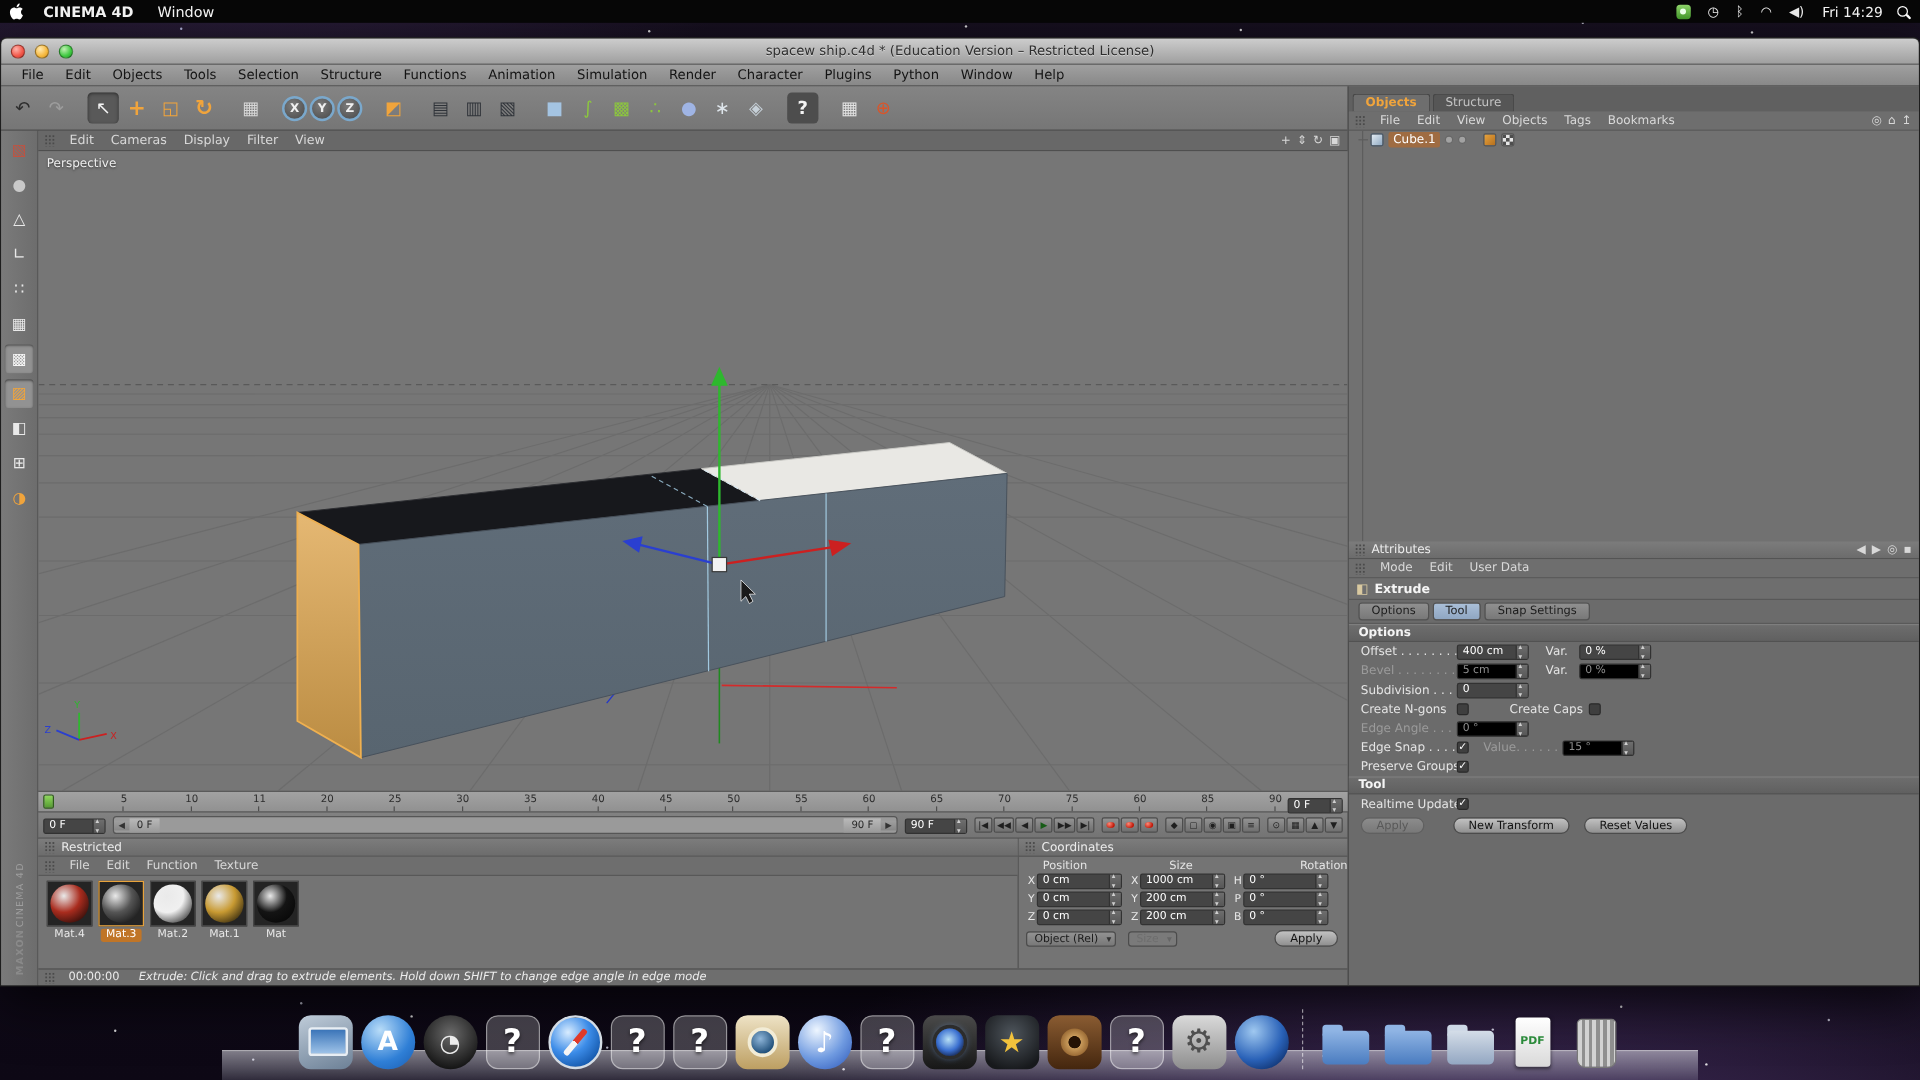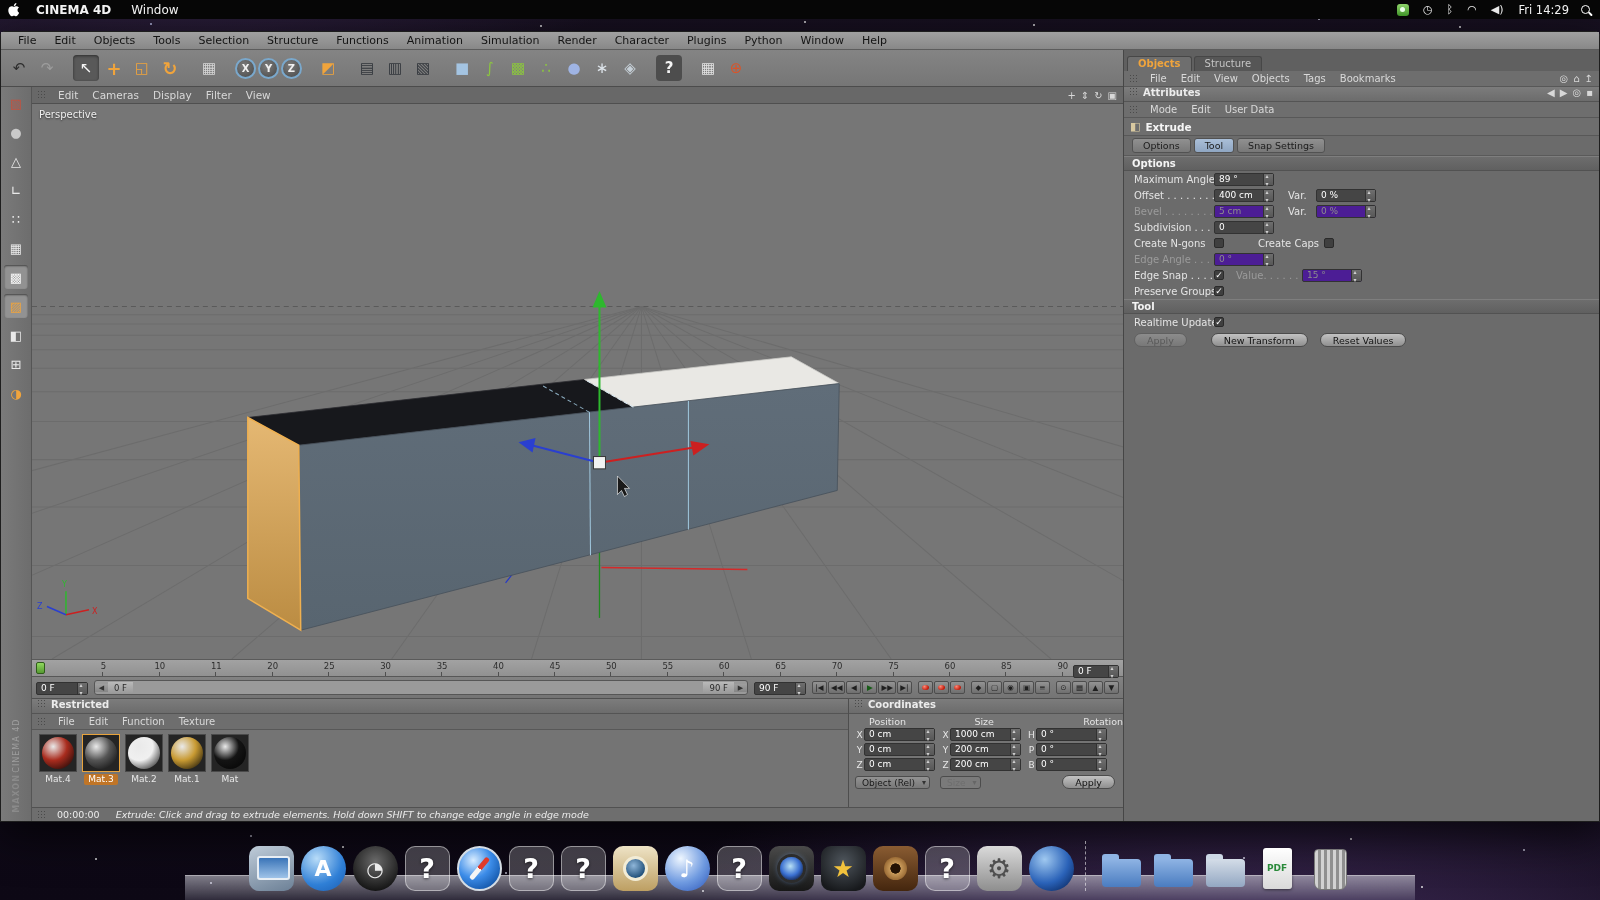--- a/index.html
+++ b/index.html
@@ -90,21 +90,21 @@
   .playhead{width:9px;height:12px;margin:2px 2px 0 4px;background:linear-gradient(#90d95e,#569a32);
     border:1px solid #2f5c1a;border-radius:2px;flex:none;box-sizing:border-box;}
   .ticks{flex:1;display:flex;position:relative;}
   .tick{flex:1;position:relative;}
   .tick em{position:absolute;right:0;top:1px;transform:translateX(50%);font-style:normal;font-size:8.5px;color:#2d2d2d;}
   .tick i{position:absolute;right:0;bottom:0;width:1px;height:4px;background:#4f4f4f;}
   .frame-box{width:46px;flex:none;margin:1px 4px 1px 10px;}
   .afield{display:inline-flex;align-items:stretch;height:13px;background:#454545;border:1px solid #323232;
     border-radius:2px;color:#fff;box-sizing:border-box;vertical-align:middle;}
   .afield .aval{flex:1;font-size:9px;line-height:11px;padding-left:4px;white-space:nowrap;overflow:hidden;}
-  .afield.disabled{background:#4c1d95;}
+  .afield.disabled{background:#000000;}
   .afield.disabled .aval{color:#8d8d8d;}
   .stp{width:9px;flex:none;background:linear-gradient(#6e6e6e,#575757);border-left:1px solid #323232;position:relative;}
   .stp::before{content:"▴";position:absolute;top:-2px;left:1.5px;font-size:6px;color:#cfcfcf;}
   .stp::after{content:"▾";position:absolute;bottom:-2px;left:1.5px;font-size:6px;color:#cfcfcf;}
   .frame-box .afield{width:100%;}
   .powerslider{height:21px;flex:none;background:linear-gradient(#828282,#747474);border-top:1px solid #575757;
     display:flex;align-items:center;padding:0 4px;gap:6px;}
   .ps-field{width:52px;flex:none;}
   .ps-field .afield{width:100%;}
   .pslider{flex:1;display:flex;align-items:center;height:13px;background:#9a9a9a;border:1px solid #565656;
@@ -113,21 +113,21 @@
   .ps-handle{font-size:8.5px;color:#2a2a2a;background:linear-gradient(#b9b9b9,#989898);padding:0 6px;line-height:12px;flex:none;}
   .ps-track{flex:1;background:linear-gradient(#8e8e8e,#7c7c7c);}
   .transport{display:flex;gap:1px;}
   .tbtn{min-width:15px;height:13px;padding:0 2px;box-sizing:border-box;background:linear-gradient(#939393,#6f6f6f);
     border:1px solid #4d4d4d;border-radius:2px;font-size:7.5px;line-height:11px;color:#1f1f1f;text-align:center;position:relative;}
   .tbtn.play{color:#175c17;font-weight:bold;}
   .tbtn.rec::after{content:"";position:absolute;inset:3px;border-radius:50%;background:radial-gradient(circle at 35% 30%,#ff8a78,#c01808 70%);}
   
   .bottom-row{height:108px;flex:none;display:flex;border-top:1px solid #505050;min-width:0;}
   .panel-header{height:14px;flex:none;background:linear-gradient(#7c7c7c,#6c6c6c);border-bottom:1px solid #545454;
-    display:flex;align-items:flex-start;font-size:10px;font-weight:bold;color:#ececec;}
+    display:flex;align-items:center;font-size:10px;font-weight:normal;color:#ececec;}
   .panel-menubar{height:15px;flex:none;background:#6e6e6e;border-bottom:1px solid #585858;display:flex;align-items:center;
     font-size:10px;color:#d9d9d9;}
   .materials-panel{flex:1;display:flex;flex-direction:column;background:#747474;border-right:1px solid #4e4e4e;min-width:0;}
   .mat-row{display:flex;gap:3px;padding:4px 0 0 6px;}
   .mat{width:40px;display:flex;flex-direction:column;align-items:center;}
   .mat-thumb{width:38px;height:38px;background:#242424;border:1px solid #4a4a4a;display:flex;align-items:center;
     justify-content:center;box-sizing:border-box;}
   .mat-thumb.selected{border-color:#e8a33c;}
   .sphere{width:32px;height:32px;border-radius:50%;display:block;}
   .mat-name{margin-top:2px;font-size:9px;color:#e8e8e8;line-height:11px;padding:0 4px;border-radius:2px;}
@@ -270,20 +270,26 @@
   <span class="green-badge"></span>
   <span class="tray">◷</span>
   <span class="tray">ᛒ</span>
   <span class="tray">◠</span>
   <span class="tray">◀)</span>
   <span class="clock">Fri 14:29</span>
   <span class="spot"><i class="mag"></i></span>
 </div>
 
 <div class="window">
+  <div class="titlebar">
+    <span class="tl red"></span>
+    <span class="tl yellow"></span>
+    <span class="tl green"></span>
+    <span class="title">spacew ship.c4d * (Education Version – Restricted License)</span>
+  </div>
 
   <div class="app-menubar">
 
   <span class="app-menu">File</span>
       <span class="app-menu">Edit</span>
       <span class="app-menu">Objects</span>
       <span class="app-menu">Tools</span>
       <span class="app-menu">Selection</span>
       <span class="app-menu">Structure</span>
       <span class="app-menu">Functions</span>
@@ -735,20 +741,31 @@
           
         <span class="pmenu">File</span><span class="pmenu">Edit</span><span class="pmenu">View</span><span class="pmenu">Objects</span><span class="pmenu">Tags</span><span class="pmenu">Bookmarks</span></div>
         <span class="flexspace"></span>
         <div class="mini-icons">
 
         <span class="mini">◎</span>
             <span class="mini">⌂</span>
             <span class="mini">↥</span>
           </div>
       </div>
+      <div class="om-tree">
+        <div class="tree-row">
+          <span class="twig"></span>
+          <span class="obj-icon"></span>
+          <span class="obj-name">Cube.1</span>
+          <span class="vdot"></span>
+          <span class="vdot"></span>
+          <span class="tag poly"></span>
+          <span class="tag checker"></span>
+        </div>
+      </div>
 
       <div class="panel-header">
         <i class="grip"></i>
         <span>Attributes</span>
         <span class="flexspace"></span>
         <div class="mini-icons">
 
         <span class="mini">◀</span>
             <span class="mini">▶</span>
             <span class="mini">◎</span>
@@ -765,27 +782,20 @@
         <span class="extrude-icon">◧</span>
         <b>Extrude</b>
       </div>
       <div class="attr-tabs">
         <span class="atab">Options</span>
         <span class="atab active">Tool</span>
         <span class="atab">Snap Settings</span>
       </div>
 
       <div class="section-header">Options</div>
-      <div class="arow">
-        <span class="alabel">Maximum Angle</span>
-        <span class="afield">
-            <span class="aval">89 °</span>
-            <i class="stp"></i>
-          </span>
-      </div>
       <div class="arow">
         <span class="alabel">Offset . . . . . . . . . .</span>
         <span class="afield">
             <span class="aval">400 cm</span>
             <i class="stp"></i>
           </span>
         <span class="vlabel">Var.</span>
         <span class="afield">
             <span class="aval">0 %</span>
             <i class="stp"></i>

